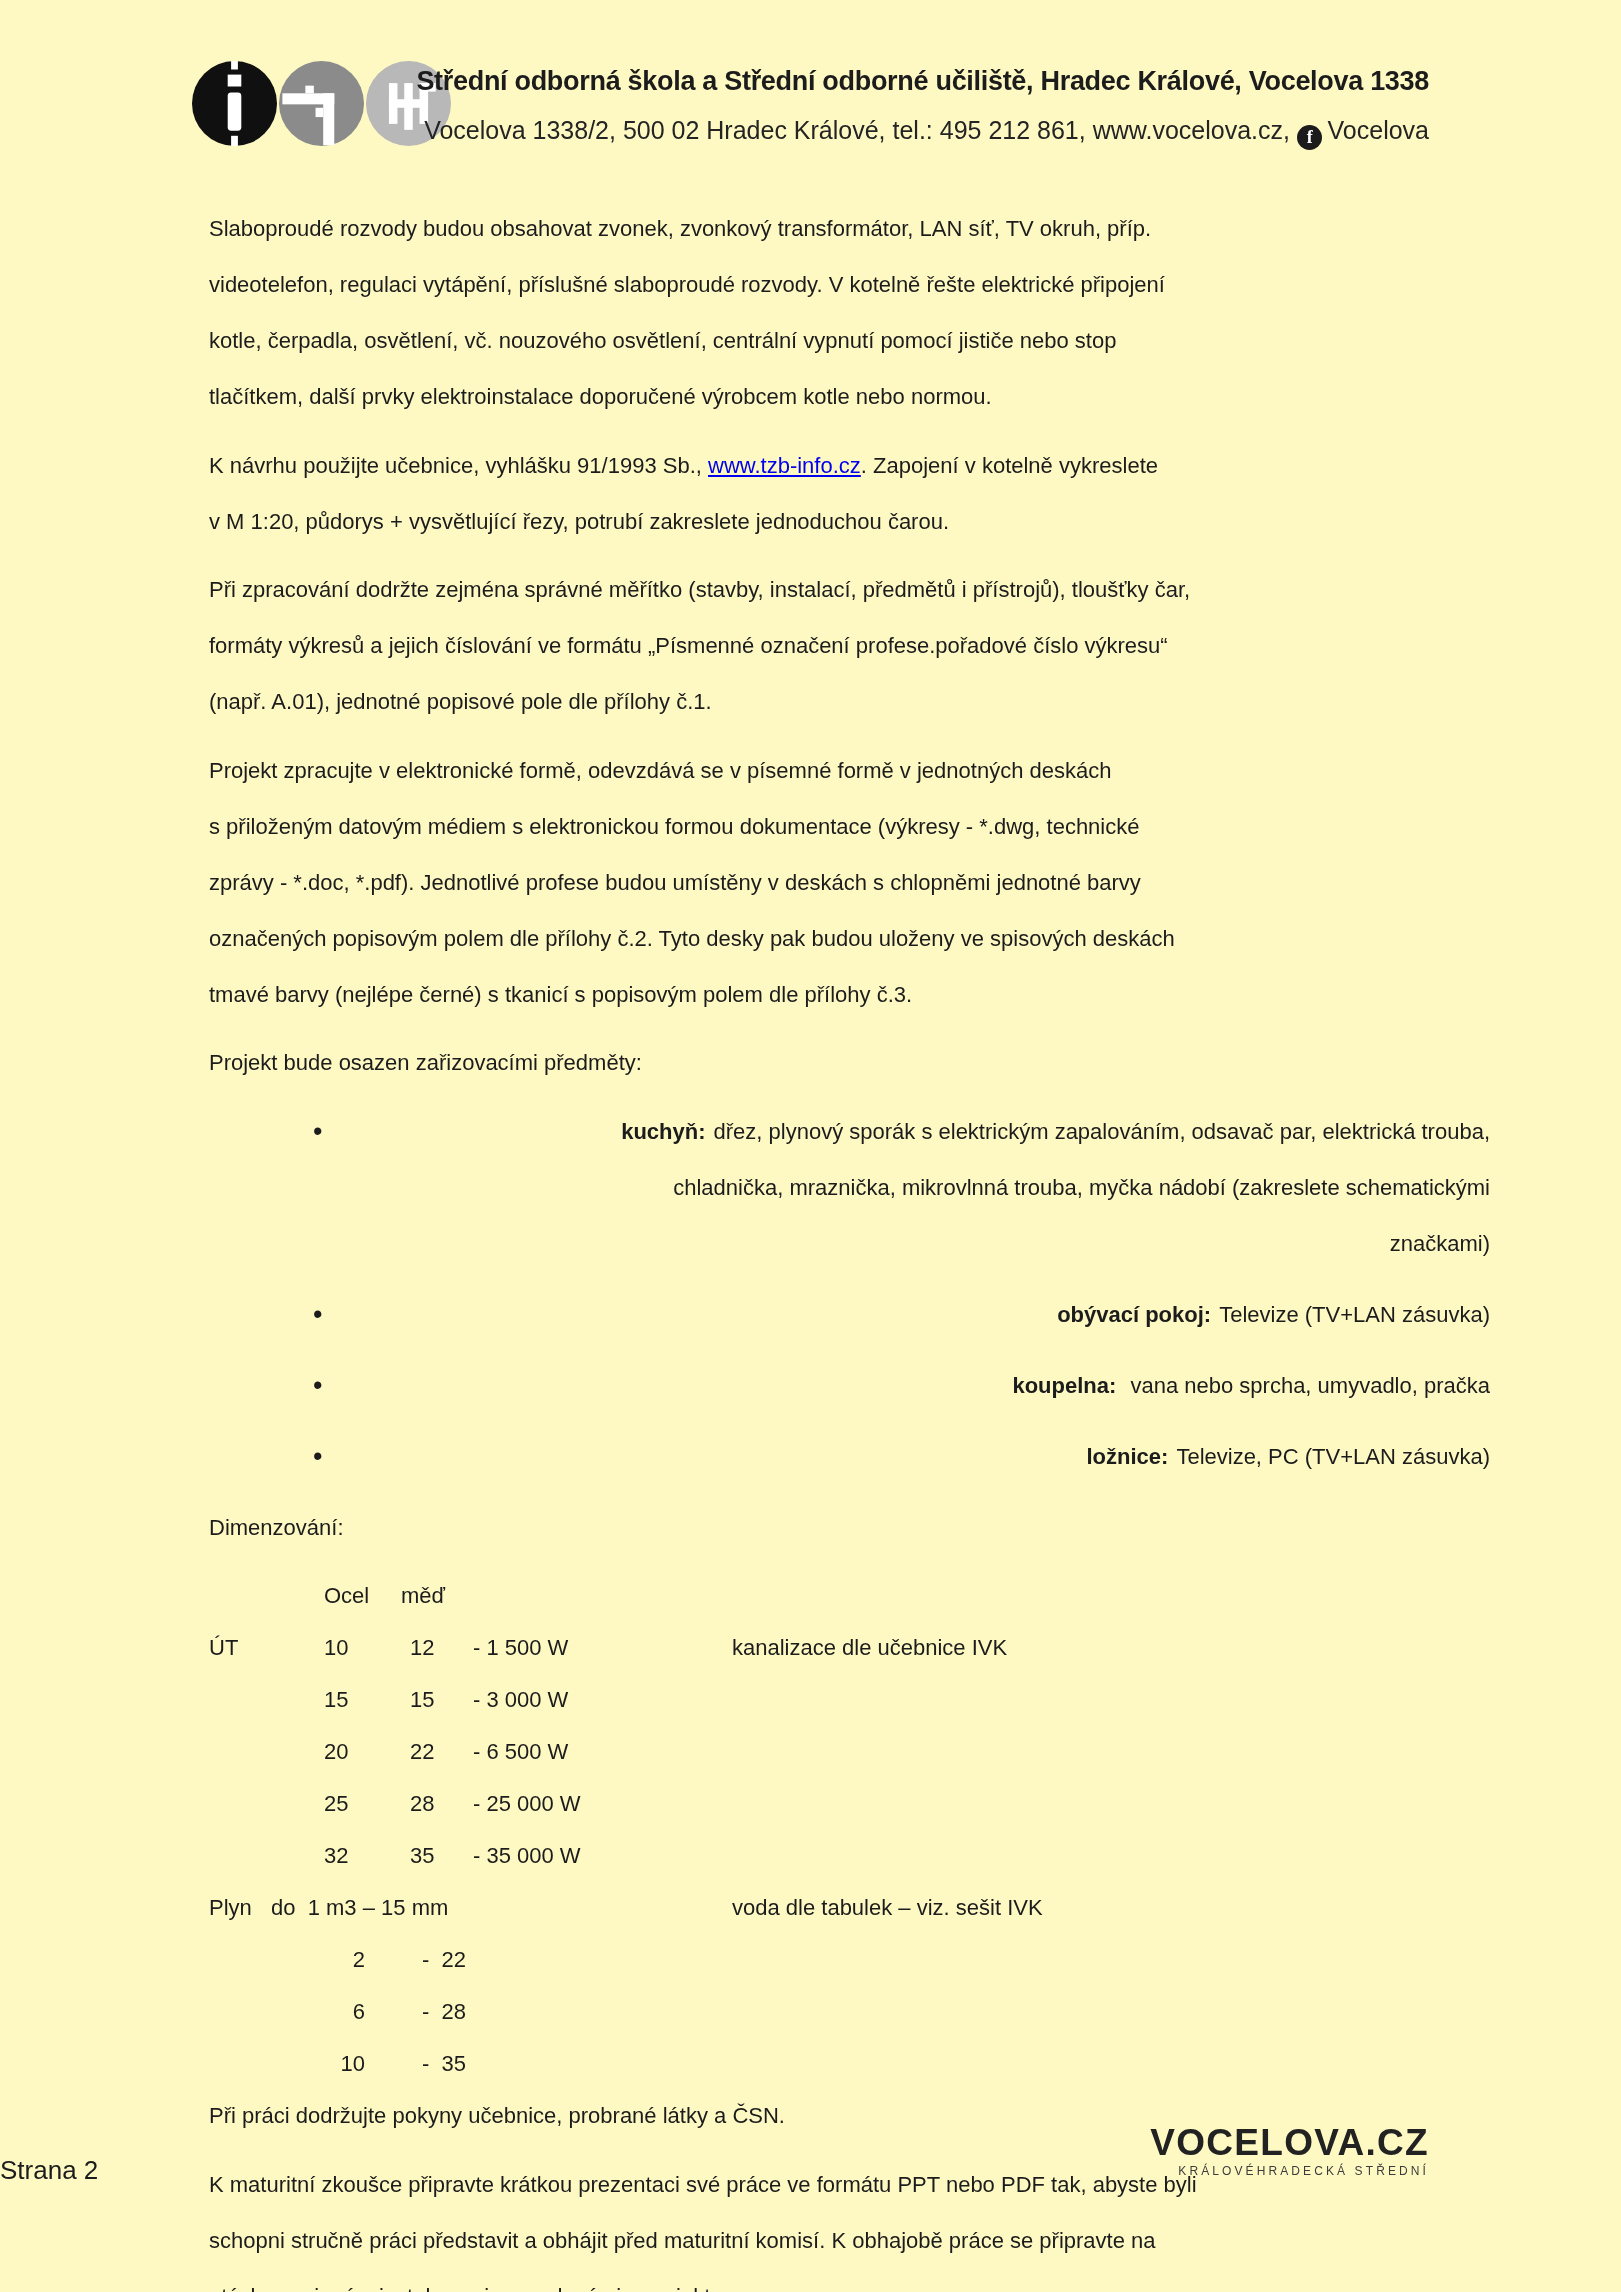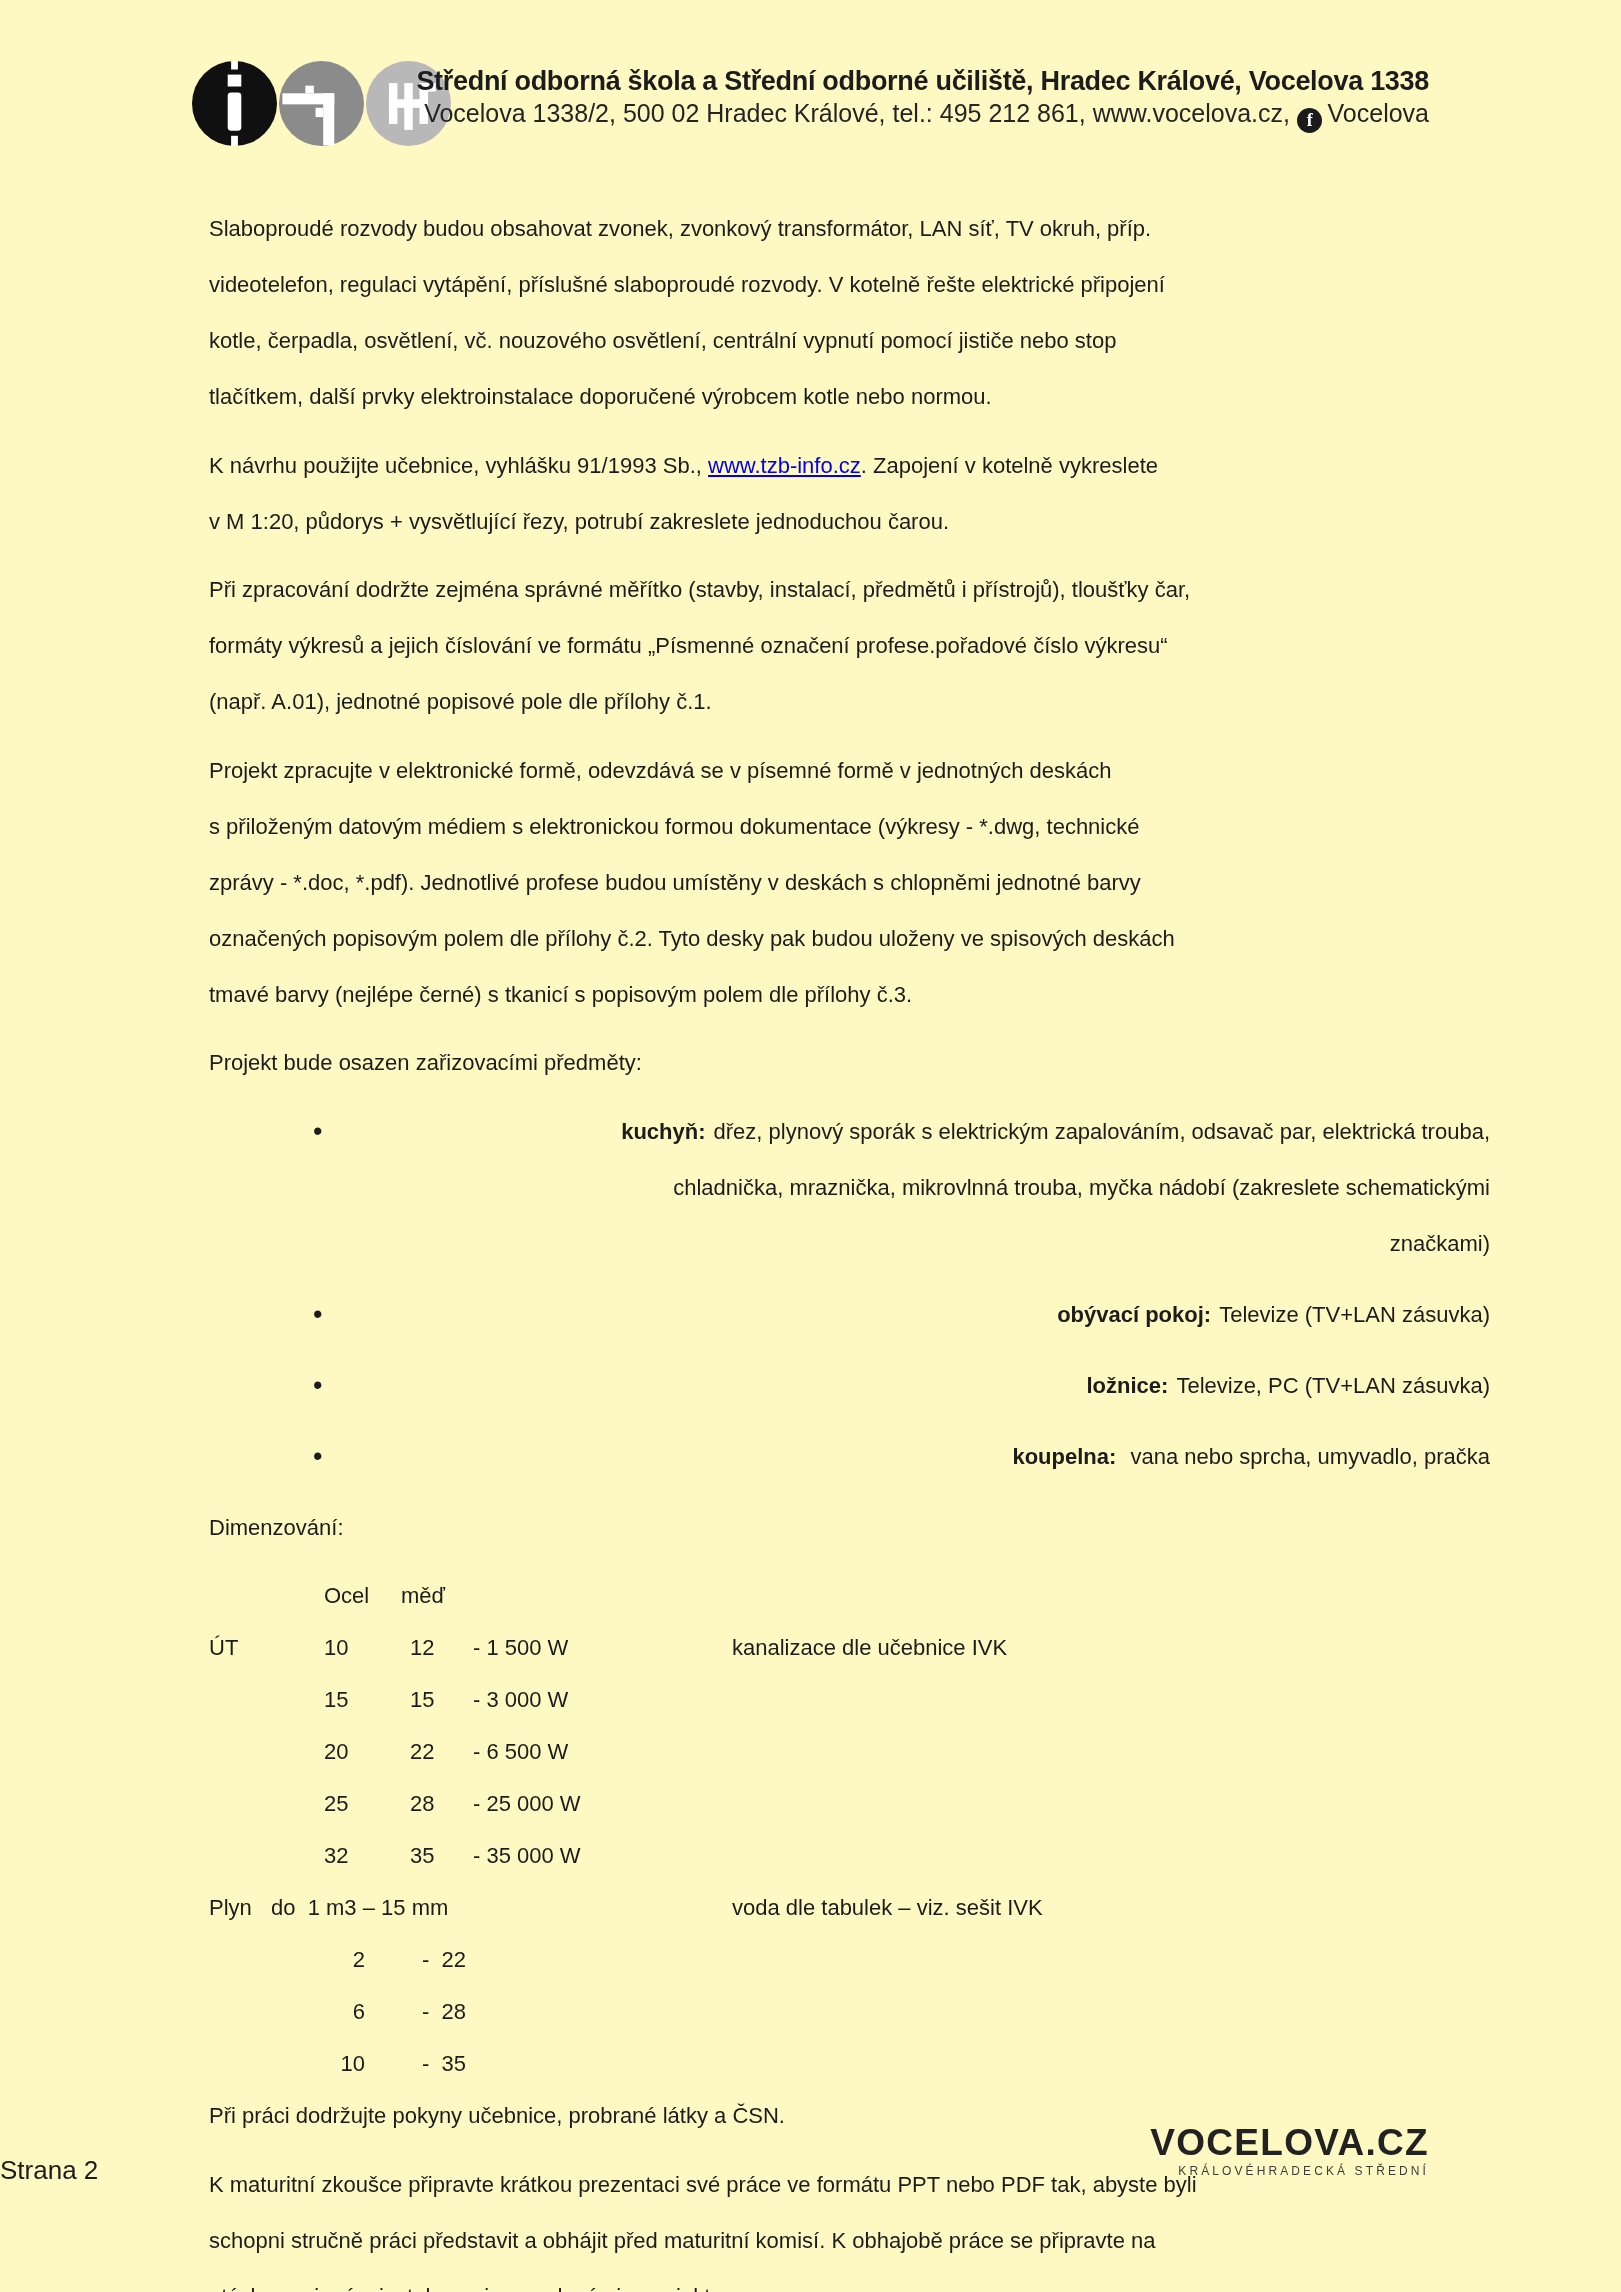--- a/index.html
+++ b/index.html
@@ -11,21 +11,21 @@
     font-family: "Liberation Sans", sans-serif;
     color: #1c1c1c;
     overflow: hidden;
     margin: 0 auto;
   }
   
   .logos { position:absolute; top:61px; left:192px; display:flex; gap:1.8px; }
   .logos svg { display:block; }
   .hdr-text { position:absolute; top:66px; right:193px; text-align:right; }
   .hdr-line1 { font-size:27px; font-weight:bold; letter-spacing:-0.3px; line-height:30px; }
-  .hdr-line2 { font-size:25px; line-height:29px; margin-top:3px; color:#242424; }
+  .hdr-line2 { font-size:25px; line-height:29px; margin-top:20px; color:#242424; }
   .fb { display:inline-flex; align-items:center; justify-content:center;
         width:25px; height:25px; border-radius:50%; background:#1b1b1b; color:#fff;
         font-weight:bold; font-size:18px; vertical-align:-3.6px; margin:0 5.4px 0 7.2px;
         font-family:"Liberation Serif", serif; }
   
   .content { position:absolute; left:193px; top:201px; width:1281px;
              font-size:22px; line-height:56px;margin-left:16px; }
   p.doc { margin:0 0 12.5px 0; white-space:pre-wrap; }
   a.link { color:#0000EE; text-decoration:underline; cursor:pointer; }
   ul.items { list-style:none; margin:7.2px 0 0 0; padding:0 0 0 156px; }
@@ -119,22 +119,22 @@
 označených popisovým polem dle přílohy č.2. Tyto desky pak budou uloženy ve spisových deskách
 tmavé barvy (nejlépe černé) s tkanicí s popisovým polem dle přílohy č.3.</p>
 
     <p class="doc">Projekt bude osazen zařizovacími předměty:</p>
 
     <ul class="items">
       <li><span class="blabel">kuchyň:</span><span>dřez, plynový sporák s elektrickým zapalováním, odsavač par, elektrická trouba,
 chladnička, mraznička, mikrovlnná trouba, myčka nádobí (zakreslete schematickými
 značkami)</span></li>
       <li><span class="blabel">obývací pokoj:</span><span>Televize (TV+LAN zásuvka)</span></li>
+      <li><span class="blabel">koupelna:</span><span> vana nebo sprcha, umyvadlo, pračka</span></li>
       <li><span class="blabel">ložnice:</span><span>Televize, PC (TV+LAN zásuvka)</span></li>
-      <li><span class="blabel">koupelna:</span><span> vana nebo sprcha, umyvadlo, pračka</span></li>
     </ul>
 
     <p class="doc">Dimenzování:</p>
 
     <div class="dim-table">
       <div class="trow">
         <span class="c-ocel">Ocel</span>
         <span class="c-medh">měď</span>
       </div>
 

